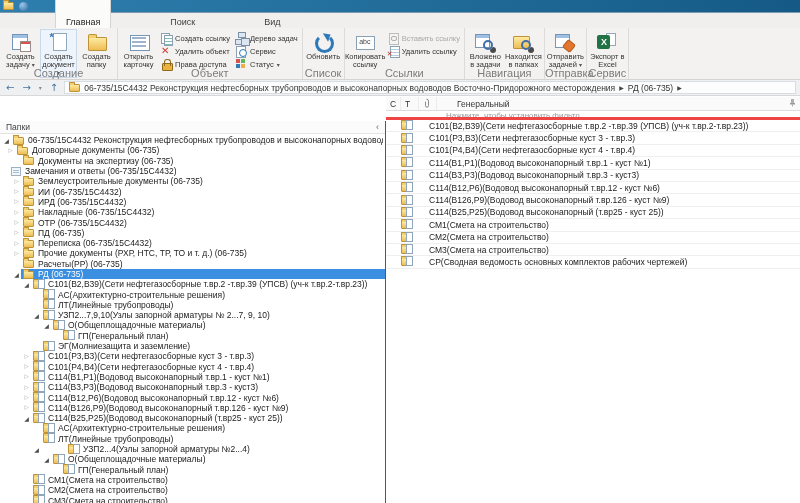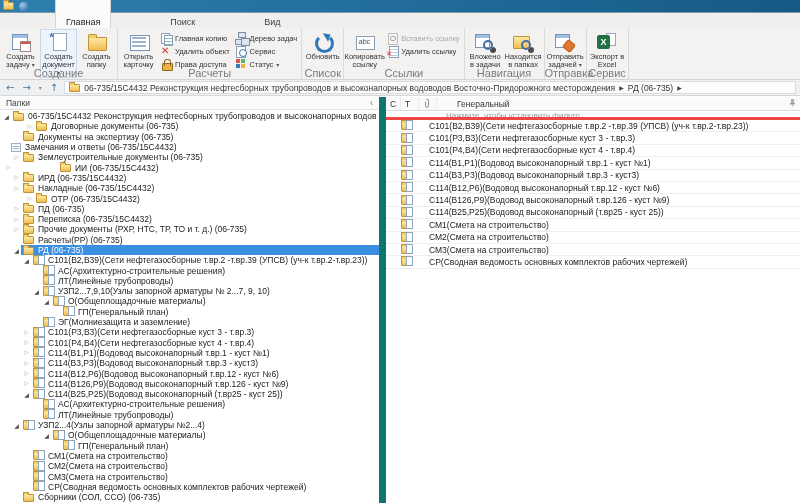--- a/index.html
+++ b/index.html
@@ -72,21 +72,21 @@
 
   
   .addr{height:16px;background:#eef0f1;border-bottom:1px solid #d8d8d8;display:flex;align-items:center;padding:0 4px;gap:4px;}
   .nav{font-family:"DejaVu Sans",sans-serif;font-size:10px;color:#47749c;line-height:10px;padding:0 2px;}
   .nav.dim{color:#8a8a8a;font-size:6px;}
   .addrbox{flex:1;height:13px;background:#fdfdfd;border:1px solid #d9dde1;display:flex;align-items:center;gap:4px;padding:0 4px;font-size:8.5px;color:#333;white-space:nowrap;overflow:hidden;}
   .crumb-sep{font-family:"DejaVu Sans",sans-serif;font-size:6px;color:#444;}
 
   
   .main{position:absolute;top:97px;left:0;right:0;bottom:0;display:flex;}
-  .left{width:386px;border-right:7px solid #0f766e;display:flex;flex-direction:column;background:#fff;flex:none;}
+  .left{width:386px;border-right:1px solid #0f766e;display:flex;flex-direction:column;background:#fff;flex:none;margin-top:24px;}
   .panel-h{height:13px;background:#fbfbfb;border-bottom:1px solid #e3e3e3;display:flex;align-items:center;justify-content:space-between;padding:0 6px;font-size:8.5px;color:#444;flex:none;}
   .collapse{color:#666;font-size:9px;line-height:9px;}
   .tree{flex:1;overflow:hidden;padding-top:1px;}
   .trow{display:flex;align-items:center;height:10.3px;white-space:nowrap;font-size:8.5px;color:#222;}
   .tw{width:9px;flex:none;font-family:"DejaVu Sans",sans-serif;text-align:center;line-height:9px;}
   .tw.col{color:#a3a3a3;font-size:5.5px;}
   .tw.exp{color:#4d4d4d;font-size:6px;}
   .twrap{display:flex;align-items:center;gap:4px;flex:1;min-width:0;height:100%;padding:0 2px;}
   .trow.sel .twrap{background:var(--sel);}
   .trow.sel .tlabel{color:#fff;}
@@ -150,21 +150,21 @@
 
     <div class="rgroup">
       <div class="rbody">
         <div class="bigbtn">
           <span class="bicon i-card"></span>
           <span class="bcap">Открыть карточку</span>
         </div>
         <div class="smallcol">
           <div class="smallbtn">
             <span class="sicon s-copy"></span>
-            <span>Главная копию</span>
+            <span>Создать ссылку</span>
           </div>
           <div class="smallbtn">
             <span class="sicon s-del"></span>
             <span>Удалить объект</span>
           </div>
           <div class="smallbtn">
             <span class="sicon s-lock"></span>
             <span>Права доступа</span>
           </div>
         </div>
@@ -177,21 +177,21 @@
             <span class="sicon s-history"></span>
             <span>Сервис</span>
           </div>
           <div class="smallbtn">
             <span class="sicon s-status"></span>
             <span>Статус</span>
             <span class="dd">▾</span>
           </div>
         </div>
       </div>
-      <div class="rlabel">Расчеты</div>
+      <div class="rlabel">Объект</div>
     </div>
 
     <div class="rgroup">
       <div class="rbody">
         <div class="bigbtn">
           <span class="bicon i-refresh"></span>
           <span class="bcap">Обновить</span>
         </div>
       </div>
       <div class="rlabel">Список</div>
@@ -275,21 +275,21 @@
         <span class="collapse">‹</span>
       </div>
       <div class="tree">
           <div class="trow" style="padding-left: 2px;">
             <span class="tw exp">◢</span>
             <span class="twrap">
               <span class="ic-folder"></span>
               <span class="tlabel">06-735/15С4432 Реконструкция нефтесборных трубопроводов и высоконапорных водоводов Восточно-Придорожного месторождения</span>
             </span>
           </div>
-          <div class="trow" style="padding-left: 25px;">
+          <div class="trow" style="padding-left: 6px;">
             <span class="tw col">▷</span>
             <span class="twrap">
               <span class="ic-folder"></span>
               <span class="tlabel">Договорные документы (06-735)</span>
             </span>
           </div>
           <div class="trow" style="padding-left: 12px;">
             <span class="tw "></span>
             <span class="twrap">
               <span class="ic-folder"></span>
@@ -303,42 +303,42 @@
               <span class="tlabel">Замечания и ответы (06-735/15С4432)</span>
             </span>
           </div>
           <div class="trow" style="padding-left: 12px;">
             <span class="tw col">▷</span>
             <span class="twrap">
               <span class="ic-folder"></span>
               <span class="tlabel">Землеустроительные документы (06-735)</span>
             </span>
           </div>
-          <div class="trow" style="padding-left: 4px; gap: 45px;">
+          <div class="trow" style="padding-left: 12px;">
             <span class="tw col">▷</span>
             <span class="twrap">
               <span class="ic-folder"></span>
               <span class="tlabel">ИИ (06-735/15С4432)</span>
             </span>
           </div>
           <div class="trow" style="padding-left: 12px;">
             <span class="tw col">▷</span>
             <span class="twrap">
               <span class="ic-folder"></span>
               <span class="tlabel">ИРД (06-735/15С4432)</span>
             </span>
           </div>
           <div class="trow" style="padding-left: 12px;">
             <span class="tw col">▷</span>
             <span class="twrap">
               <span class="ic-folder"></span>
               <span class="tlabel">Накладные (06-735/15С4432)</span>
             </span>
           </div>
-          <div class="trow" style="padding-left: 25px;">
+          <div class="trow" style="padding-left: 12px;">
             <span class="tw col">▷</span>
             <span class="twrap">
               <span class="ic-folder"></span>
               <span class="tlabel">ОТР (06-735/15С4432)</span>
             </span>
           </div>
           <div class="trow" style="padding-left: 12px;">
             <span class="tw col">▷</span>
             <span class="twrap">
               <span class="ic-folder"></span>
@@ -478,21 +478,21 @@
               <span class="tlabel">АС(Архитектурно-строительные решения)</span>
             </span>
           </div>
           <div class="trow" style="padding-left: 32px;">
             <span class="tw "></span>
             <span class="twrap">
               <span class="ic-folder ic-doc"></span>
               <span class="tlabel">ЛТ(Линейные трубопроводы)</span>
             </span>
           </div>
-          <div class="trow" style="padding-left: 12px;">
+          <div class="trow" style="padding-left: 32px; gap: 25px;">
             <span class="tw exp">◢</span>
             <span class="twrap">
               <span class="ic-folder ic-doc"></span>
               <span class="tlabel">УЗП2...4(Узлы запорной арматуры №2...4)</span>
             </span>
           </div>
           <div class="trow" style="padding-left: 42px;">
             <span class="tw exp">◢</span>
             <span class="twrap">
               <span class="ic-folder ic-doc"></span>

